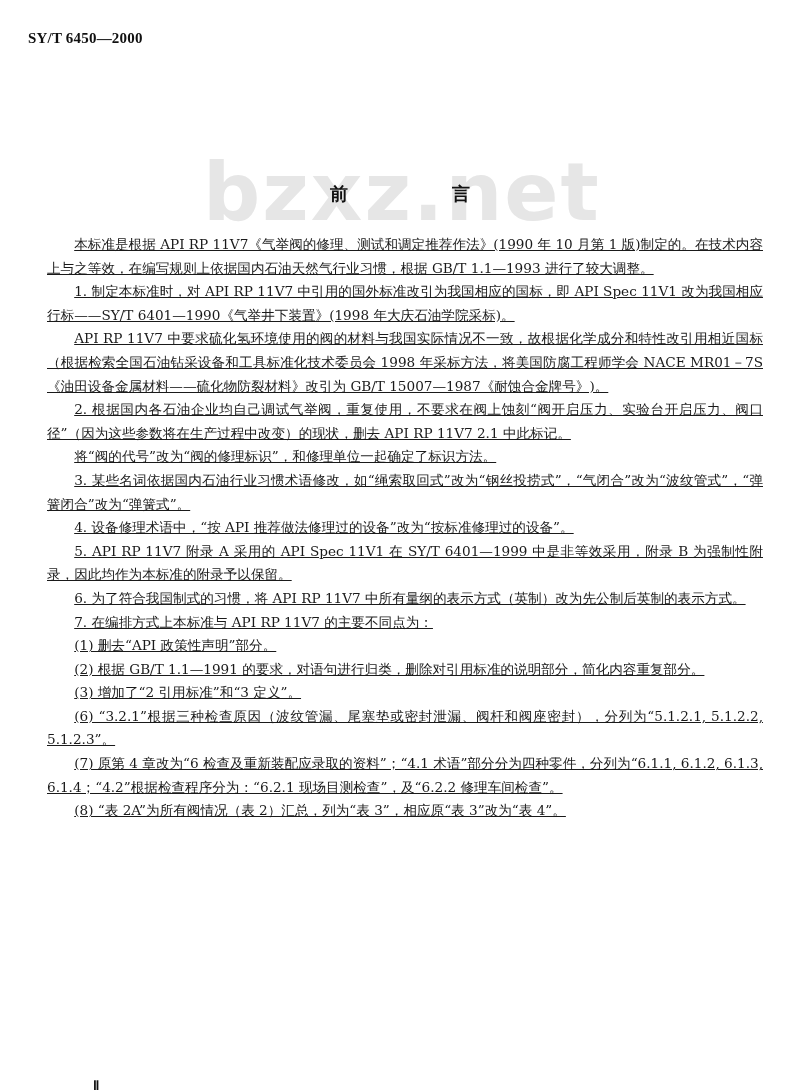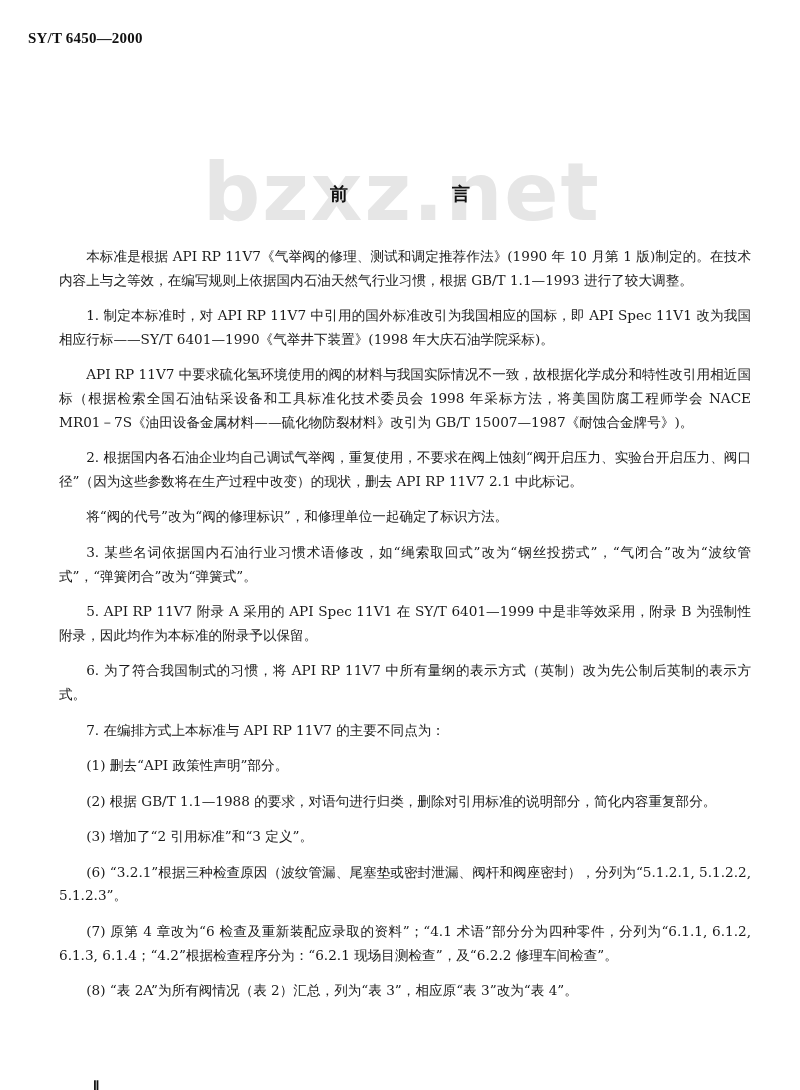--- a/index.html
+++ b/index.html
@@ -18,21 +18,21 @@
     }
     .title {
       position: absolute; left: 330px; top: 182px; width: 140px;
       display: flex; justify-content: space-between;
       font-family: "DejaVu Sans", sans-serif; font-weight: bold; font-size: 18px; color: #111;
     }
     .body {
       position: absolute; left: 47px; top: 233px; width: 716px;
       font-size: 13.6px; line-height: 23.6px; color: #1a1a1a;
     }
-    .para { margin: 12px; text-indent: 2em; text-align: justify; }
+    .para { margin: 0; text-indent: 2em; text-align: justify; text-decoration: underline; }
     .footer {
       position: absolute; left: 93px; top: 1078px;
       font-family: "Liberation Serif", serif; font-size: 13px; font-weight: bold;
     }
   </style>
 </head>
 <body>
 
 <div class="header">SY/T 6450—2000</div>
 
@@ -43,24 +43,25 @@
   <span>言</span>
 </div>
 
 <div class="body">
   <p class="para">本标准是根据 API RP 11V7《气举阀的修理、测试和调定推荐作法》(1990 年 10 月第 1 版)制定的。在技术内容上与之等效，在编写规则上依据国内石油天然气行业习惯，根据 GB/T 1.1—1993 进行了较大调整。</p>
   <p class="para">1. 制定本标准时，对 API RP 11V7 中引用的国外标准改引为我国相应的国标，即 API Spec 11V1 改为我国相应行标——SY/T 6401—1990《气举井下装置》(1998 年大庆石油学院采标)。</p>
   <p class="para">API RP 11V7 中要求硫化氢环境使用的阀的材料与我国实际情况不一致，故根据化学成分和特性改引用相近国标（根据检索全国石油钻采设备和工具标准化技术委员会 1998 年采标方法，将美国防腐工程师学会 NACE MR01－7S《油田设备金属材料——硫化物防裂材料》改引为 GB/T 15007—1987《耐蚀合金牌号》)。</p>
   <p class="para">2. 根据国内各石油企业均自己调试气举阀，重复使用，不要求在阀上蚀刻“阀开启压力、实验台开启压力、阀口径”（因为这些参数将在生产过程中改变）的现状，删去 API RP 11V7 2.1 中此标记。</p>
   <p class="para">将“阀的代号”改为“阀的修理标识”，和修理单位一起确定了标识方法。</p>
   <p class="para">3. 某些名词依据国内石油行业习惯术语修改，如“绳索取回式”改为“钢丝投捞式”，“气闭合”改为“波纹管式”，“弹簧闭合”改为“弹簧式”。</p>
+  <p class="para">4. 设备修理术语中，“按 API 推荐做法修理过的设备”改为“按标准修理过的设备”。</p>
   <p class="para">5. API RP 11V7 附录 A 采用的 API Spec 11V1 在 SY/T 6401—1999 中是非等效采用，附录 B 为强制性附录，因此均作为本标准的附录予以保留。</p>
   <p class="para">6. 为了符合我国制式的习惯，将 API RP 11V7 中所有量纲的表示方式（英制）改为先公制后英制的表示方式。</p>
   <p class="para">7. 在编排方式上本标准与 API RP 11V7 的主要不同点为：</p>
   <p class="para">(1) 删去“API 政策性声明”部分。</p>
-  <p class="para">(2) 根据 GB/T 1.1—1988 的要求，对语句进行归类，删除对引用标准的说明部分，简化内容重复部分。</p>
+  <p class="para">(2) 根据 GB/T 1.1—1991 的要求，对语句进行归类，删除对引用标准的说明部分，简化内容重复部分。</p>
   <p class="para">(3) 增加了“2 引用标准”和“3 定义”。</p>
   <p class="para">(6) “3.2.1”根据三种检查原因（波纹管漏、尾塞垫或密封泄漏、阀杆和阀座密封），分列为“5.1.2.1, 5.1.2.2, 5.1.2.3”。</p>
   <p class="para">(7) 原第 4 章改为“6 检查及重新装配应录取的资料”；“4.1 术语”部分分为四种零件，分列为“6.1.1, 6.1.2, 6.1.3, 6.1.4；“4.2”根据检查程序分为：“6.2.1 现场目测检查”，及“6.2.2 修理车间检查”。</p>
   <p class="para">(8) “表 2A”为所有阀情况（表 2）汇总，列为“表 3”，相应原“表 3”改为“表 4”。</p>
 </div>
 
 <div class="footer">Ⅱ</div>
 
 </body></html>

